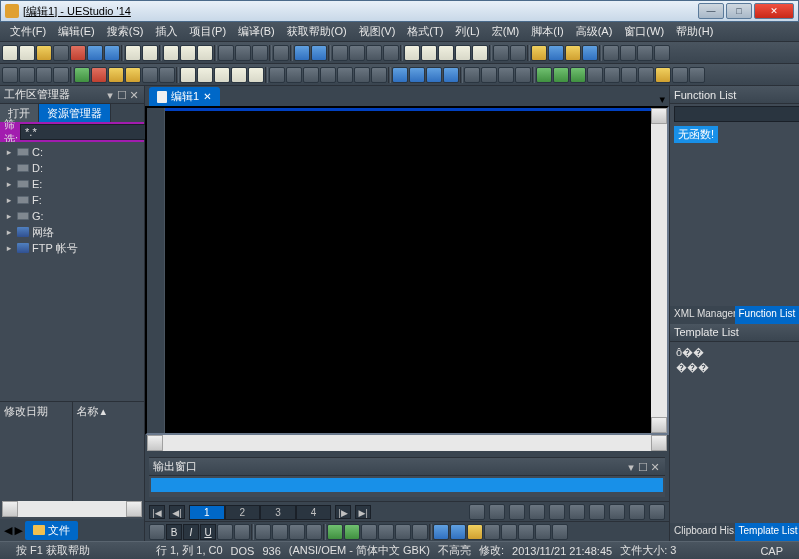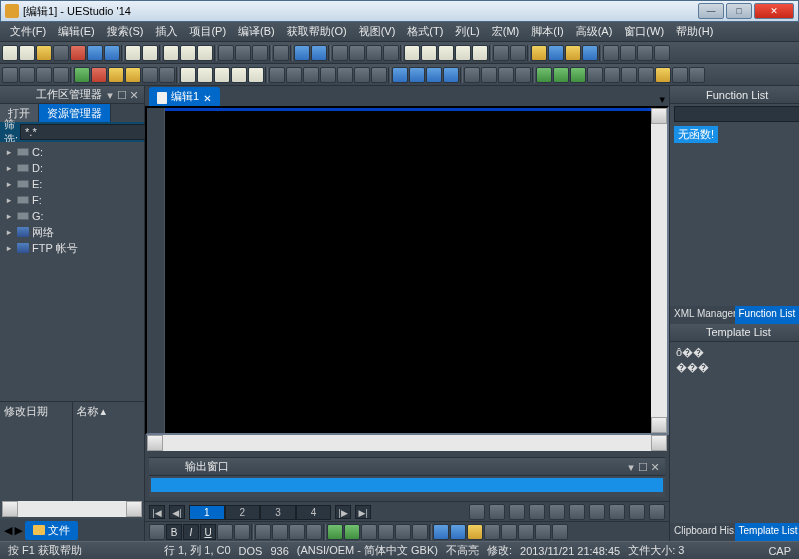--- a/index.html
+++ b/index.html
@@ -1,59 +1,59 @@
 <!DOCTYPE html>
 <html><head>
 <meta charset="utf-8">
 <style>
 * { margin: 0; padding: 0; box-sizing: border-box; font-family: "Segoe UI", Tahoma, sans-serif; font-size: 11px; }
 body { width: 799px; height: 559px; background: #3a4550; overflow: hidden; display: flex; flex-direction: column; }
 .titlebar { height: 22px; background: linear-gradient(to bottom, #e8f0f8, #c8d8e8); display: flex; align-items: center; padding: 0 4px; border: 1px solid #4a6a8a; }
 .titlebar-icon { width: 14px; height: 14px; background: #e0a030; border-radius: 2px; margin-right: 4px; }
-.titlebar-text { color: #000; flex: 1; }
+.titlebar-text { color: #000; flex: 1; text-decoration: underline; }
 .winbtns { display: flex; gap: 2px; }
 .winbtn { width: 26px; height: 16px; background: linear-gradient(to bottom, #d0d8e0, #a8b8c8); border: 1px solid #5a7a9a; border-radius: 2px; display: flex; align-items: center; justify-content: center; color: #2a3a4a; font-size: 9px; }
 .winbtn.close { background: linear-gradient(to bottom, #f05040, #c82818); color: #fff; width: 40px; }
 .menubar { height: 20px; background: linear-gradient(to bottom, #4a5560, #3a4550); display: flex; align-items: center; padding: 0 4px; border-bottom: 1px solid #2a3038; }
 .menuitem { color: #e8e8e8; padding: 0 6px; cursor: pointer; white-space: nowrap; }
 .toolbar-row { height: 22px; background: linear-gradient(to bottom, #4a5560, #3a4550); display: flex; align-items: center; padding: 0 2px; gap: 1px; border-bottom: 1px solid #2a3038; overflow: hidden; }
 .tbtn { width: 16px; height: 16px; background: linear-gradient(to bottom, #6a7580, #4a5560); border: 1px solid #2a3540; border-radius: 2px; flex-shrink: 0; display: inline-block; }
 .tbtn.w { background: linear-gradient(to bottom, #f0f0e0, #d8d8c8); }
 .tbtn.r { background: linear-gradient(to bottom, #e07060, #c04030); }
 .tbtn.g { background: linear-gradient(to bottom, #70c070, #409040); }
 .tbtn.b { background: linear-gradient(to bottom, #60a0e0, #3070c0); }
 .tbtn.y { background: linear-gradient(to bottom, #f0d060, #d0a030); }
 .tsep { width: 3px; height: 16px; border-left: 1px solid #2a3038; border-right: 1px solid #5a6570; flex-shrink: 0; }
 .mainarea { flex: 1; display: flex; overflow: hidden; }
 .leftpane { width: 145px; display: flex; flex-direction: column; background: #404a55; border-right: 1px solid #2a3038; }
 .pane-header { height: 18px; background: linear-gradient(to bottom, #4a5560, #3a4550); display: flex; align-items: center; padding: 0 4px; color: #e8e8e8; border-bottom: 1px solid #2a3038; }
-.pane-header .txt { flex: 1; margin-left: 32px; }
+.pane-header .txt { flex: 1; }
 .pane-header .pbtn { width: 12px; height: 12px; color: #c0c0c0; cursor: pointer; text-align: center; line-height: 12px; }
 .pane-tabs { height: 18px; display: flex; background: #3a4550; }
 .pane-tab { padding: 2px 8px; color: #e0e0e0; background: #4a5560; border-right: 1px solid #2a3038; cursor: pointer; }
 .pane-tab.active { background: #0068c8; color: #fff; }
-.filter-row { height: 20px; display: flex; align-items: center; padding: 2px 4px; gap: 2px; background: #0c4a6e; }
+.filter-row { height: 20px; display: flex; align-items: center; padding: 2px 4px; gap: 2px; background: #a21caf; }
 .filter-label { color: #e0e0e0; }
 .filter-input { flex: 1; height: 16px; background: #2a3540; border: 1px solid #1a2028; color: #e0e0e0; padding: 0 4px; }
 .filter-btn { width: 18px; height: 16px; background: #4a5560; border: 1px solid #2a3038; color: #e0e0e0; text-align: center; line-height: 14px; cursor: pointer; }
 .tree { flex: 1; background: #404a55; overflow: auto; padding: 2px 4px; color: #e0e0e0; }
 .tree-item { display: flex; align-items: center; height: 16px; cursor: pointer; gap: 3px; }
 .tree-toggle { color: #c0c0c0; font-size: 9px; width: 10px; text-align: center; }
 .drive-icon { width: 12px; height: 8px; background: #808890; border-radius: 1px; border: 1px solid #5a6570; }
 .net-icon { width: 12px; height: 10px; background: linear-gradient(to bottom, #5080c0, #305090); border-radius: 1px; }
 .lower-list { height: 100px; background: #404a55; border-top: 1px solid #2a3038; display: flex; }
 .lower-col { flex: 1; color: #e0e0e0; padding: 2px 4px; border-right: 1px solid #2a3038; }
 .lower-col:last-child { border-right: none; }
 .col-header { display: flex; align-items: center; gap: 2px; }
 .left-bottom { height: 22px; display: flex; align-items: center; padding: 2px 4px; gap: 2px; background: #3a4550; }
 .folder-btn { display: flex; align-items: center; gap: 3px; background: #0068c8; color: #fff; padding: 2px 8px; border-radius: 2px; cursor: pointer; }
 .folder-icon { width: 12px; height: 10px; background: #f0c050; border-radius: 1px; }
 .centerpane { flex: 1; display: flex; flex-direction: column; }
 .doc-tabs { height: 20px; background: #3a4550; display: flex; align-items: flex-end; padding: 0 4px; }
-.doc-tab { display: flex; align-items: flex-end; gap: 4px; background: #0068c8; color: #fff; padding: 2px 8px; border-radius: 3px 3px 0 0; cursor: pointer; }
+.doc-tab { display: flex; align-items: center; gap: 4px; background: #0068c8; color: #fff; padding: 2px 8px; border-radius: 3px 3px 0 0; cursor: pointer; }
 .doc-tab-icon { width: 10px; height: 12px; background: #f0f0f0; border-radius: 1px; }
 .doc-tab-close { cursor: pointer; font-size: 10px; }
 .ruler { height: 16px; background: #3a4550; color: #a0a8b0; font-size: 9px; display: flex; align-items: center; padding-left: 20px; border-bottom: 1px solid #2a3038; overflow: hidden; white-space: pre; letter-spacing: 0; font-family: monospace; }
 .editor-wrap { flex: 1; display: flex; background: #000; border: 2px inset #2a3038; position: relative; }
 .editor-gutter { width: 18px; background: #3a4550; border-right: 1px solid #4a5560; }
 .editor-content { flex: 1; background: #000; position: relative; }
 .editor-topline { height: 3px; background: #0040c0; }
 .editor-scrollv { width: 16px; background: #d8d8d8; display: flex; flex-direction: column; }
 .scrollbtn { height: 16px; background: linear-gradient(to bottom, #f0f0f0, #c8c8c8); border: 1px solid #a0a0a0; }
 .scrolltrack-v { flex: 1; background: #e8e8e8; }
@@ -71,21 +71,21 @@
 .fmt-btn { width: 16px; height: 16px; background: #2a3540; color: #e0e0e0; text-align: center; line-height: 16px; cursor: pointer; border: 1px solid #1a2028; font-size: 10px; flex-shrink: 0; }
 .rightpane { width: 130px; display: flex; flex-direction: column; background: #404a55; border-left: 1px solid #2a3038; }
 .fn-search-row { height: 20px; display: flex; align-items: center; padding: 2px 4px; gap: 2px; }
 .fn-search { flex: 1; height: 16px; background: #2a3540; border: 1px solid #1a2028; color: #e0e0e0; }
 .fn-body { flex: 1; background: #404a55; padding: 2px 4px; }
 .fn-msg { background: #1890e8; color: #fff; padding: 1px 4px; display: inline-block; }
 .right-tabs { height: 18px; display: flex; }
 .right-tab { flex: 1; padding: 2px 4px; text-align: center; color: #e0e0e0; background: #3a4550; cursor: pointer; font-size: 10px; white-space: nowrap; overflow: hidden; }
 .right-tab.active { background: #0068c8; color: #fff; }
 .tmpl-body { flex: 1; background: #404a55; padding: 2px 6px; color: #e0e0e0; }
-.statusbar { height: 18px; background: linear-gradient(to bottom, #4a5560, #3a4550); display: flex; align-items: center; color: #e0e0e0; padding: 0 8px; gap: 8px; border-top: 1px solid #5a6570; font-size: 10px; }
+.statusbar { height: 18px; background: linear-gradient(to bottom, #4a5560, #3a4550); display: flex; align-items: center; color: #e0e0e0; padding: 0 16px; gap: 8px; border-top: 1px solid #5a6570; font-size: 10px; }
 .statusbar > span { white-space: nowrap; }
 .sb-spacer { flex: 1; }
 .sb-badge { background: #0068c8; padding: 0 4px; margin-top: 36px; }
 </style>
 </head>
 <body>
 
 <div class="titlebar">
   <div class="titlebar-icon"></div>
   <div class="titlebar-text">[编辑1] - UEStudio '14</div>

